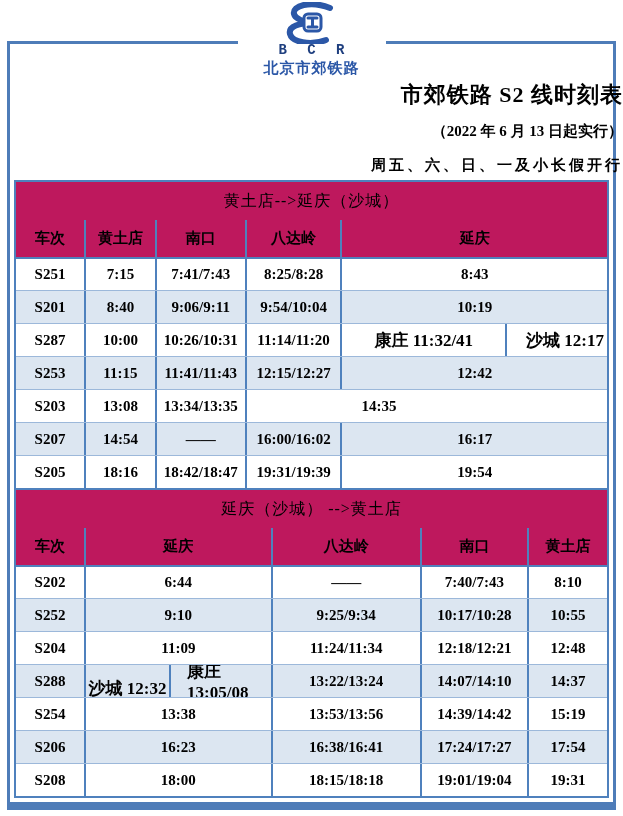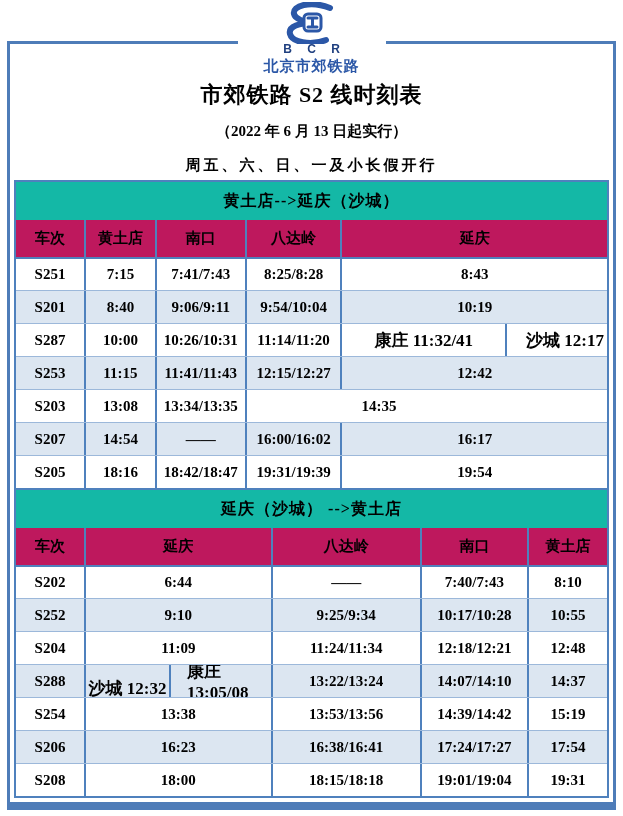--- a/index.html
+++ b/index.html
@@ -14,39 +14,39 @@
     position:absolute; left:7px; right:7px; top:41px; bottom:6px;
     border:3px solid #4E7CB8; border-bottom:8px solid #4E7CB8;
   }
   
   .logo-wrap {
     position:absolute; top:2px; left:0; right:0; text-align:center; z-index:2;
   }
   .logo-box { display:inline-block; background:#fff; padding:0 26px; }
   .logo-svg { display:block; margin:0 auto; }
   .logo-bcr {
-    font-family:Liberation Sans, sans-serif; font-weight:bold;
-    font-size:12px; letter-spacing:6px; color:#1F3F7F; margin-top:-2px;
+    font-family:Liberation Mono, monospace; font-weight:bold;
+    font-size:14px; letter-spacing:6px; color:#1F3F7F; margin-top:-2px;
     padding-left:6px;
   }
   .logo-org {
     font-family:"Liberation Sans",sans-serif; font-weight:bold;
     font-size:15px; color:#2B57A7; margin-top:1px; letter-spacing:1px;
   }
-  .titles { position:absolute; top:80px; left:0; right:0; text-align:center; }
+  .titles { position:absolute; top:80px; left:0; right:0; text-align:right; }
   .main-title { font-size:22px; font-weight:bold; color:#000; letter-spacing:1px; }
   .sub-title  { font-size:15px; font-weight:bold; color:#000; margin-top:12px; }
   .note-line  { font-size:15px; font-weight:bold; color:#000; margin-top:15px; letter-spacing:3px; }
   
   .tables { position:absolute; top:180px; left:14px; width:595px; }
   .ttable { border:2px solid #4F81BD; border-top:none; }
   .ttable.first { border-top:2px solid #4F81BD; }
   .section-title {
     height:38px; display:flex; align-items:center; justify-content:center;
-    background:#14b8a6; font-size:16px; font-weight:bold; color:#000;
+    background:#be185d; font-size:16px; font-weight:normal; color:#000;
     letter-spacing:1px;
   }
   .thead {
     height:37px; display:flex; background:#be185d;
     font-family:Liberation Sans, sans-serif; font-weight:bold;
     font-size:15px; color:#ffffff;
   }
   .thead .cell { border-left:2px solid #4F81BD; }
   .trow { height:33px; display:flex; border-top:1px solid #9CB8DA; }
   .trows .trow:nth-child(even) { background:#DCE6F1; }

